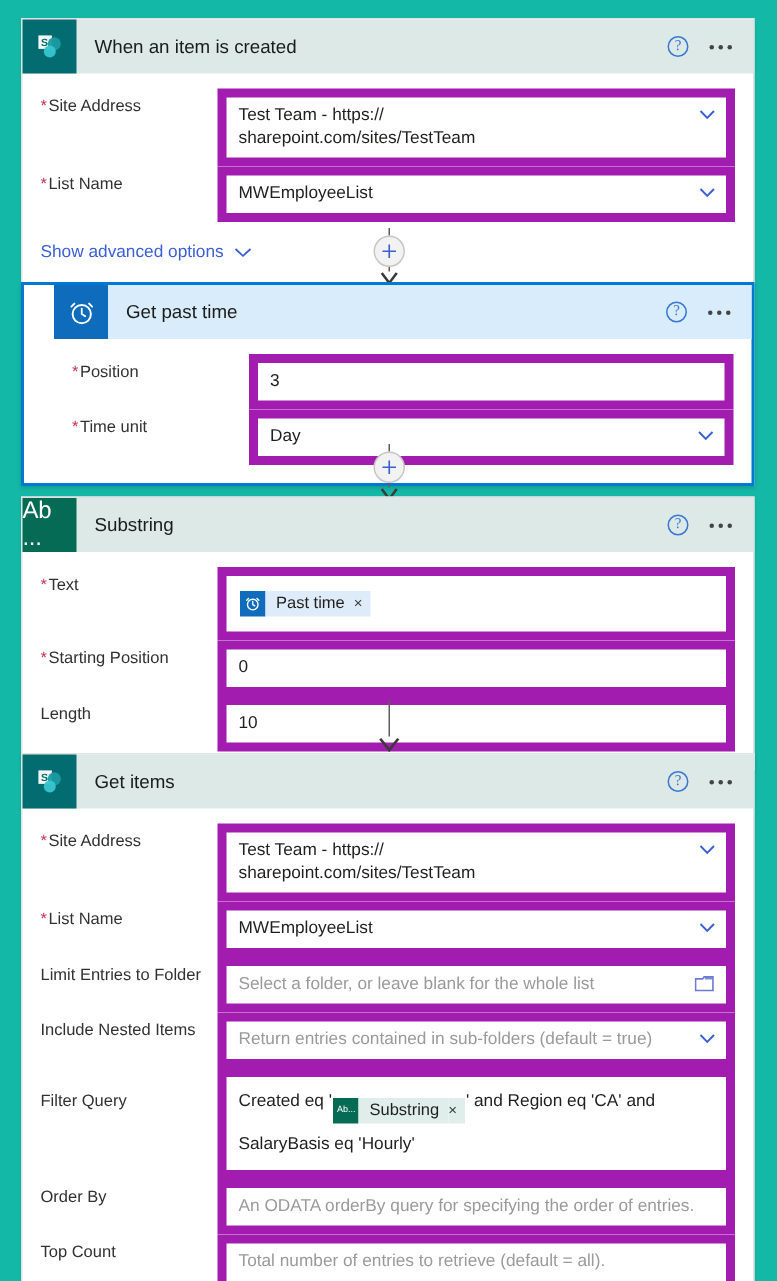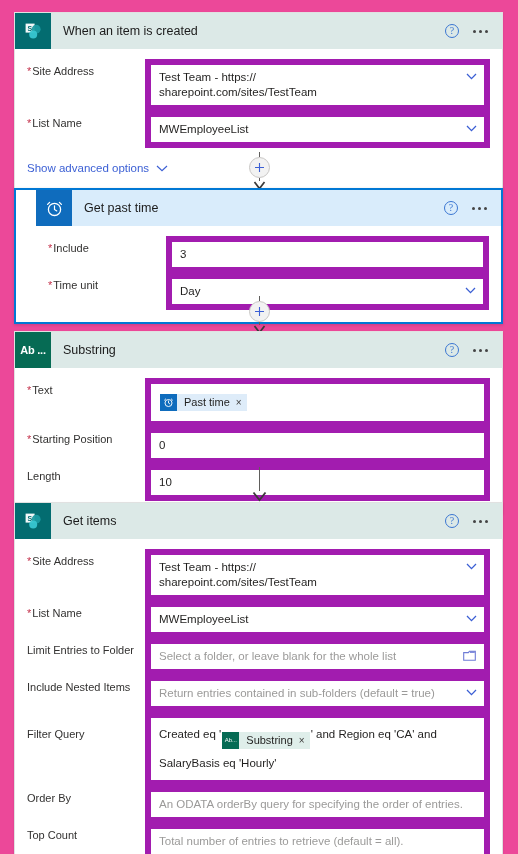--- a/index.html
+++ b/index.html
@@ -6,21 +6,21 @@
   html, body {
     margin: 0; padding: 0;
     width: 518px; height: 854px;
     background: #f2f2f2;
     font-family: "Liberation Sans", sans-serif;
     overflow: hidden;
   }
   .canvas {
     position: relative;
     width: 518px; height: 854px;
-    background: #ec4899;
+    background: #14b8a6;
   }
 
   
   .card {
     position: absolute;
     left: 14px;
     width: 489px;
     background: #ffffff;
     border: 1px solid #e1e1e1;
     box-shadow: 0 1px 2px rgba(0,0,0,0.10);
@@ -42,22 +42,22 @@
   .conn-icon {
     width: 36px; height: 36px;
     flex: 0 0 36px;
     display: flex; align-items: center; justify-content: center;
     color: #fff;
   }
   .conn-icon.sp { background: #036c70; }
   .conn-icon.clock { background: #0f6cbd; }
   .conn-icon.ab {
     background: #066b54;
-    font-size: 11px;
-    font-weight: 700;
+    font-size: 16px;
+    font-weight: 400;
     letter-spacing: -0.2px;
   }
   .card-title {
     flex: 1 1 auto;
     padding-left: 12px;
     font-size: 12.5px;
     color: #1b1b1b;
   }
   .hdr-actions {
     display: flex; align-items: center;
@@ -281,21 +281,21 @@
         <div class="help-icon">?</div>
         <div class="dots">
             <i></i>
             <i></i>
             <i></i>
           </div>
       </div>
     </div>
     <div class="card-body">
       <div class="row">
-        <div class="lbl"><span class="req">*</span><span>Include</span></div>
+        <div class="lbl"><span class="req">*</span><span>Position</span></div>
         <div class="field noicon">
           <span>3</span>
         </div>
       </div>
       <div class="row">
         <div class="lbl"><span class="req">*</span><span>Time unit</span></div>
         <div class="field">
           <span>Day</span>
           <span class="chev">
             <svg width="11" height="7" viewBox="0 0 11 7">

